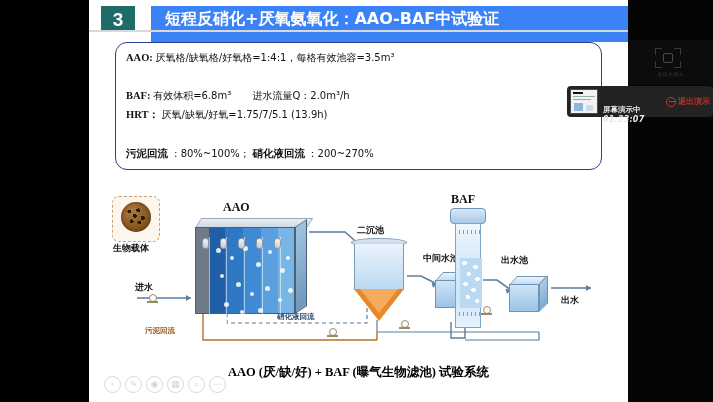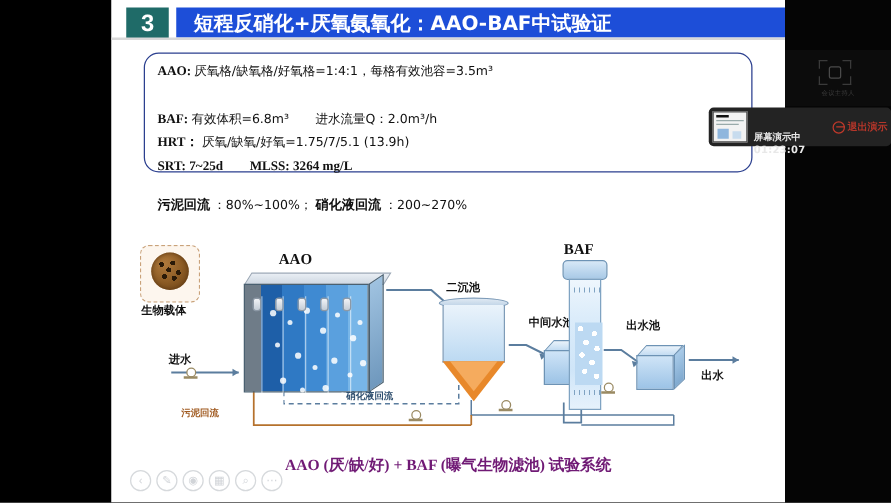--- a/index.html
+++ b/index.html
@@ -24,50 +24,50 @@
   .num-chip{
     position:absolute;left:12px;top:0;width:34px;height:26px;
     background:#1f6b68;
     display:flex;align-items:center;justify-content:center;
   }
   .num-chip span{
     color:#ffffff;font-size:19px;font-weight:bold;line-height:1;
     font-family:"Liberation Sans",sans-serif;
   }
   .title-bar{
-    position:absolute;left:52px;top:0;width:493px;height:24px;
-    background:#1d4ed8;
+    position:absolute;left:62px;top:0;width:493px;height:36px;
+    background:#3b82f6;
   }
   .title-bar span{
     position:absolute;left:14px;top:3px;
     color:#ffffff;font-size:16px;font-weight:bold;letter-spacing:0px;
     white-space:nowrap;
     font-family:"DejaVu Sans","Liberation Sans",sans-serif;
   }
   .title-rule{
     position:absolute;left:0;top:30px;width:539px;height:2px;background:#d8d8d8;
   }
 
   
   .param-box{
-    position:absolute;left:26px;top:42px;width:487px;height:96px;
+    position:absolute;left:26px;top:42px;width:487px;height:128px;
     border:1.5px solid #2b3f8f;border-radius:12px;background:#fff;
     box-sizing:border-box;
   }
   .pline{
     position:absolute;left:10px;white-space:nowrap;
     font-family:"Liberation Serif","DejaVu Serif",serif;
     color:#111;font-size:10.5px;line-height:1;
   }
   .pl1{top:10px;}
   .pl2{top:29px;left:48px;}
   .pl3{top:48px;}
   .pl4{top:67px;}
   .pl5{top:86px;}
-  .pl6{top:116px;}
+  .pl6{top:105px;}
   .pl7{top:124px;}
   .b{font-weight:bold;}
   .cjk{font-family:"DejaVu Sans","Liberation Sans",sans-serif;font-size:10px;}
   .cjkb{font-family:"DejaVu Sans","Liberation Sans",sans-serif;font-size:10.5px;font-weight:bold;}
   .red{color:#9d1c1c;font-weight:bold;}
   .gap{display:inline-block;width:16px;}
 
   
   .diagram{position:absolute;left:10px;top:180px;width:519px;height:180px;}
 
@@ -222,21 +222,21 @@
     border:1.4px solid #9a8a63;box-sizing:border-box;background:#fff;
   }
   .pump .pb{position:absolute;left:0;top:7px;width:11px;height:2px;background:#9a8a63;}
 
   svg.lines{position:absolute;left:0;top:0;width:519px;height:180px;overflow:visible;}
 
   
   .diagram-cap{
     position:absolute;left:0;top:364px;width:539px;text-align:center;
     font-family:"Liberation Serif","DejaVu Serif",serif;
-    font-size:12.5px;font-weight:bold;color:#701a75;white-space:nowrap;
+    font-size:12.5px;font-weight:bold;color:#000000;white-space:nowrap;
   }
 
   
   .ppt-tools{
     position:absolute;left:15px;top:376px;display:flex;gap:4px;align-items:center;
   }
   .ppt-tools .tbtn{
     width:17px;height:17px;border-radius:50%;
     border:1.3px solid rgba(120,130,140,.30);
     display:flex;align-items:center;justify-content:center;
@@ -284,21 +284,21 @@
   .share-thumb .tl2{position:absolute;left:2px;top:6px;width:22px;height:1px;background:#9aa;}
   .share-thumb .tl3{position:absolute;left:2px;top:9px;width:18px;height:1px;background:#9aa;}
   .share-thumb .tbox{position:absolute;left:3px;top:13px;width:9px;height:8px;background:#8fb6dd;}
   .share-thumb .tbox2{position:absolute;left:15px;top:15px;width:7px;height:6px;background:#c8dcee;}
 
   .share-txt{
     position:absolute;left:36px;top:19px;
     font-family:"DejaVu Sans","Liberation Sans",sans-serif;
   }
   .share-txt .t1{color:#e8e8e8;font-size:7.5px;font-weight:bold;line-height:10px;white-space:nowrap;}
-  .share-txt .t2{color:#e8e8e8;font-size:8px;font-weight:bold;line-height:10px;letter-spacing:.2px;}
+  .share-txt .t2{color:#e8e8e8;font-size:8px;font-weight:bold;line-height:10px;letter-spacing:.2px;font-style:italic;}
 
   .exit-btn{
     position:absolute;left:99px;top:8px;height:15px;
     display:flex;align-items:center;gap:2px;
     color:#c0392b;
   }
   .exit-btn .eicon{
     width:10px;height:10px;border:1.4px solid #c0392b;border-radius:50%;
     box-sizing:border-box;position:relative;
   }
@@ -340,25 +340,20 @@
         <span class="cjk">有效体积=6.8m³</span>
         <span class="gap"></span>
         <span class="cjk">进水流量Q：2.0m³/h</span>
       </div>
 
       <div class="pline pl4">
         <span class="b">HRT：</span>
         <span class="cjk">厌氧/缺氧/好氧=1.75/7/5.1 (13.9h)</span>
       </div>
 
-      <div class="pline pl5">
-        <span class="b">SRT: 7~25d</span>
-        <span class="gap"></span>
-        <span class="b">MLSS: 3264 mg/L</span>
-      </div>
 
       <div class="pline pl6">
         <span class="cjkb">污泥回流</span>
         <span class="cjk">：80%~100%；</span>
         <span class="cjkb">硝化液回流</span>
         <span class="cjk">：200~270%</span>
       </div>
 
     </div>
 

